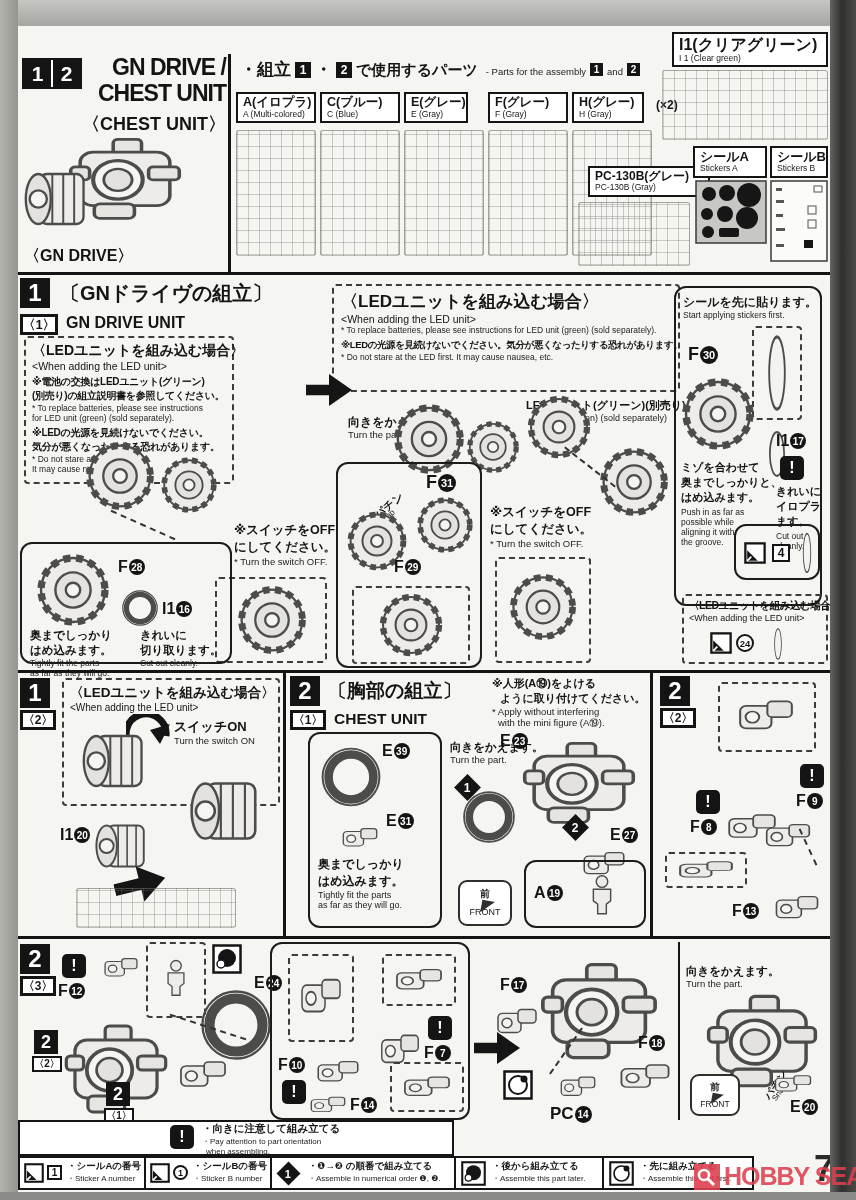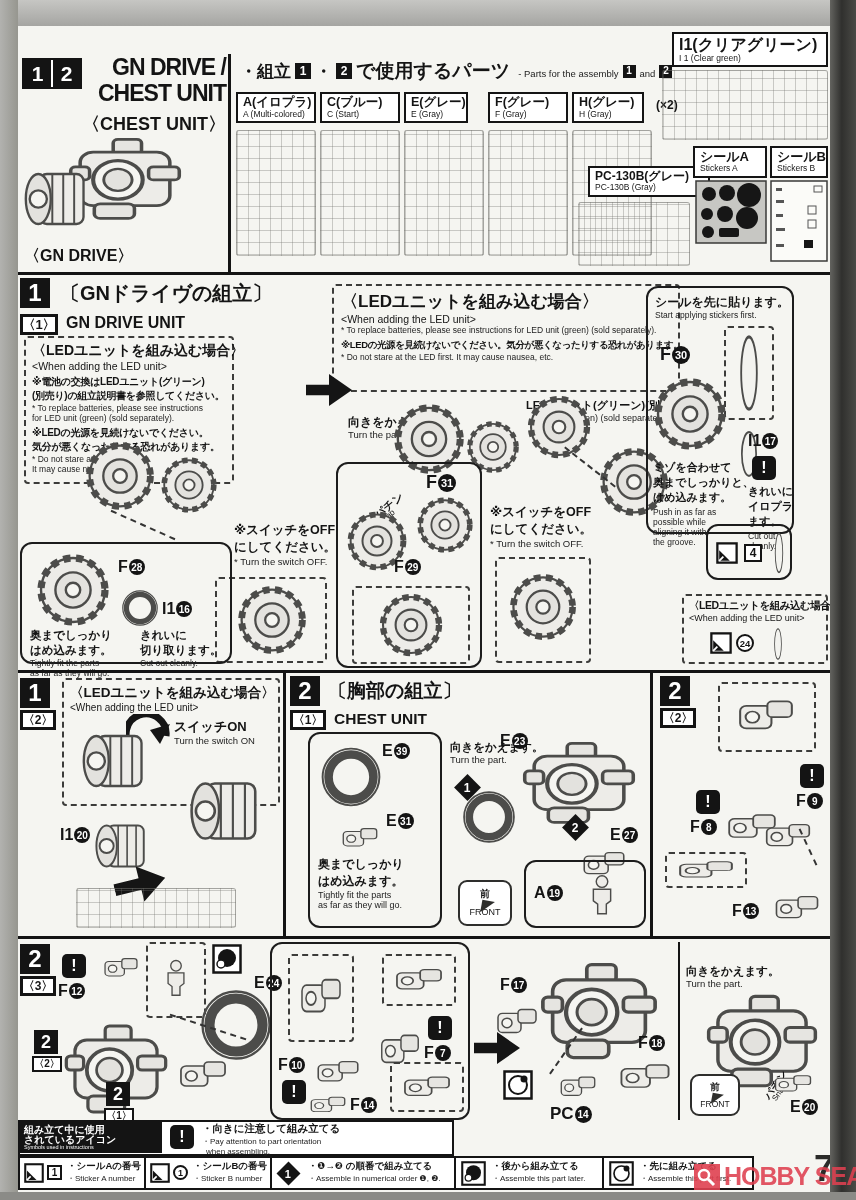--- a/index.html
+++ b/index.html
@@ -104,34 +104,34 @@
   <div class="abs jpb nw" style="left:6px;top:220px;font-size:16px">〈GN DRIVE〉</div>
 
   <div class="abs vline" style="left:210px;top:28px;width:2.5px;height:218px"></div>
   <div class="abs hline" style="left:0;top:246px;width:812px;height:3px"></div>
 
   <div class="abs" style="left:222px;top:32px;display:flex;align-items:baseline;gap:4px">
     <span class="jpb nw" style="font-size:17px">・組立</span>
     <span class="badge" style="width:16px;height:16px;font-size:12px;align-self:center">1</span>
     <span class="jpb" style="font-size:17px">・</span>
     <span class="badge" style="width:16px;height:16px;font-size:12px;align-self:center">2</span>
-    <span class="jpb nw" style="font-size:19px">で使用するパーツ</span>
+    <span class="jpb nw" style="font-size:15px">で使用するパーツ</span>
     <span class="en-s nw" style="margin-left:4px">- Parts for the assembly</span>
     <span class="badge" style="width:13px;height:13px;font-size:10px;align-self:center">1</span>
     <span class="en-s">and</span>
     <span class="badge" style="width:13px;height:13px;font-size:10px;align-self:center">2</span>
   </div>
 
   <div class="abs labelbox" style="left:218px;top:66px;width:80px">
     <div class="jpb nw" style="font-size:12.5px">A(イロプラ)</div>
     <div class="nw" style="font-size:8.5px">A (Multi-colored)</div>
   </div>
   <div class="abs labelbox" style="left:302px;top:66px;width:80px">
     <div class="jpb nw" style="font-size:12.5px">C(ブルー)</div>
-    <div class="nw" style="font-size:8.5px">C (Start)</div>
+    <div class="nw" style="font-size:8.5px">C (Blue)</div>
   </div>
   <div class="abs labelbox" style="left:386px;top:66px;width:64px">
     <div class="jpb nw" style="font-size:12.5px">E(グレー)</div>
     <div class="nw" style="font-size:8.5px">E (Gray)</div>
   </div>
   <div class="abs labelbox" style="left:470px;top:66px;width:80px">
     <div class="jpb nw" style="font-size:12.5px">F(グレー)</div>
     <div class="nw" style="font-size:8.5px">F (Gray)</div>
   </div>
   <div class="abs labelbox" style="left:554px;top:66px;width:72px">
@@ -313,21 +313,21 @@
   <div class="abs" style="left:472px;top:478px">
     <div class="jpb nw" style="font-size:12.5px">※スイッチをOFF</div>
     <div class="jpb nw" style="font-size:12.5px">にしてください。</div>
     <div class="en-s nw">* Turn the switch OFF.</div>
   </div>
   <div class="abs dash" style="left:477px;top:531px;width:96px;height:106px"></div>
   <svg class="abs" style="left:488px;top:544px" width="74" height="74" viewBox="0 0 100 100">
       <use href="#gear"></use>
     </svg>
 
-  <div class="abs round" style="left:628px;top:260px;width:148px;height:248px">
+  <div class="abs round" style="left:656px;top:260px;width:148px;height:320px">
     <div class="jpb nw" style="position:absolute;left:7px;top:6px;font-size:12px">シールを先に貼ります。</div>
     <div class="en-s nw" style="position:absolute;left:7px;top:22px;font-size:8.5px">Start applying stickers first.</div>
     <div class="abs plabel" style="left:12px;top:56px;font-size:18px">
         <span>F</span>
         <span class="pnum" style="width:18px;height:18px;font-size:11px">30</span>
       </div>
     <div class="abs dash" style="left:76px;top:38px;width:50px;height:94px"></div>
     <svg class="abs" style="left:78px;top:42px" width="46" height="86" viewBox="0 0 100 100" preserveAspectRatio="none">
         <use href="#oval"></use>
       </svg>
@@ -418,20 +418,26 @@
   <svg class="abs" style="left:96px;top:836px;transform:rotate(-14deg)" width="52" height="44" viewBox="0 0 52 44">
       <use href="#bigarrow"></use>
     </svg>
   <div class="abs runner" style="left:58px;top:862px;width:160px;height:40px"></div>
 
   <div class="abs badge" style="left:272px;top:650px;width:30px;height:30px;font-size:24px">2</div>
   <div class="abs jpb nw" style="left:310px;top:652px;font-size:19px">〔胸部の組立〕</div>
   <div class="abs subbadge" style="left:272px;top:684px;width:36px;height:20px;font-size:12px">〈1〉</div>
   <div class="abs nw" style="left:316px;top:684px;font-size:15.5px;font-weight:900">CHEST UNIT</div>
 
+  <div class="abs" style="left:474px;top:650px">
+    <div class="jpb nw" style="font-size:11px">※人形(A⑲)をよける</div>
+    <div class="jpb nw" style="font-size:11px;padding-left:8px">ように取り付けてください。</div>
+    <div class="en-s nw">* Apply without interfering</div>
+    <div class="en-s nw" style="padding-left:6px">with the mini figure (A⑲).</div>
+  </div>
 
   <div class="abs round" style="left:290px;top:706px;width:134px;height:196px">
     <div class="abs plabel" style="left:72px;top:8px">
         <span>E</span>
         <span class="pnum">39</span>
       </div>
     <svg class="abs" style="left:8px;top:10px" width="66" height="66" viewBox="0 0 100 100">
         <use href="#ring"></use>
       </svg>
     <div class="abs plabel" style="left:76px;top:78px">
@@ -651,25 +657,20 @@
   <svg class="abs" style="left:752px;top:1042px" width="46" height="32" viewBox="0 0 100 100" preserveAspectRatio="none">
       <use href="#blob"></use>
     </svg>
   <div class="abs front" style="left:672px;top:1048px;width:50px;height:42px">
     <span class="jpb" style="font-size:9.5px">前</span>
     <span style="width:0;height:0;border-left:8px solid transparent;border-right:8px solid transparent;border-bottom:8px solid #2e2e2c;transform:rotate(-35deg)"></span>
     <span style="font-size:8.5px">FRONT</span>
   </div>
 
   <div class="abs" style="left:0;top:1094px;width:436px;height:36px;border:2.5px solid #141414;background:#fff">
-    <div class="abs badge" style="left:0;top:0;width:142px;height:31px;flex-direction:column;align-items:flex-start;padding:1px 4px">
-      <span class="nw" style="font-size:10px;font-weight:800">組み立て中に使用</span>
-      <span class="nw" style="font-size:10px;font-weight:800">されているアイコン</span>
-      <span class="nw" style="font-size:5.5px;font-weight:400">Symbols used in instructions</span>
-    </div>
     <div class="abs warn" style="left:150px;top:3px">!</div>
     <div class="abs" style="left:182px;top:0px">
       <div class="jpb nw" style="font-size:10.5px">・向きに注意して組み立てる</div>
       <div class="en-s nw" style="font-size:8px">・Pay attention to part orientation</div>
       <div class="en-s nw" style="font-size:8px;padding-left:4px">when assembling.</div>
     </div>
   </div>
 
   <div class="abs" style="left:0;top:1130px;width:736px;height:34px;border:2.5px solid #141414;background:#fff;display:flex">
     <div style="flex:0 0 126px;border-right:2px solid #141414;position:relative">

